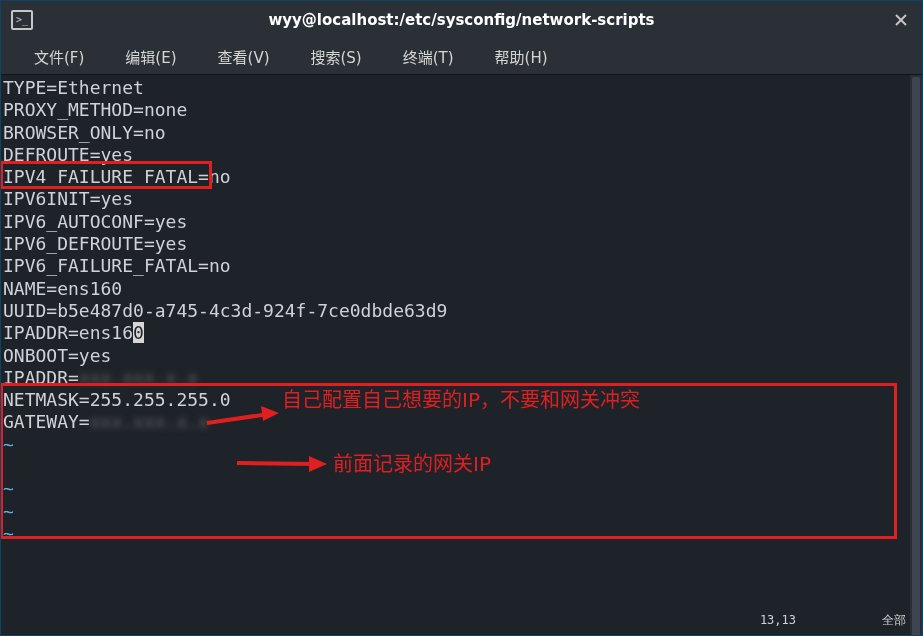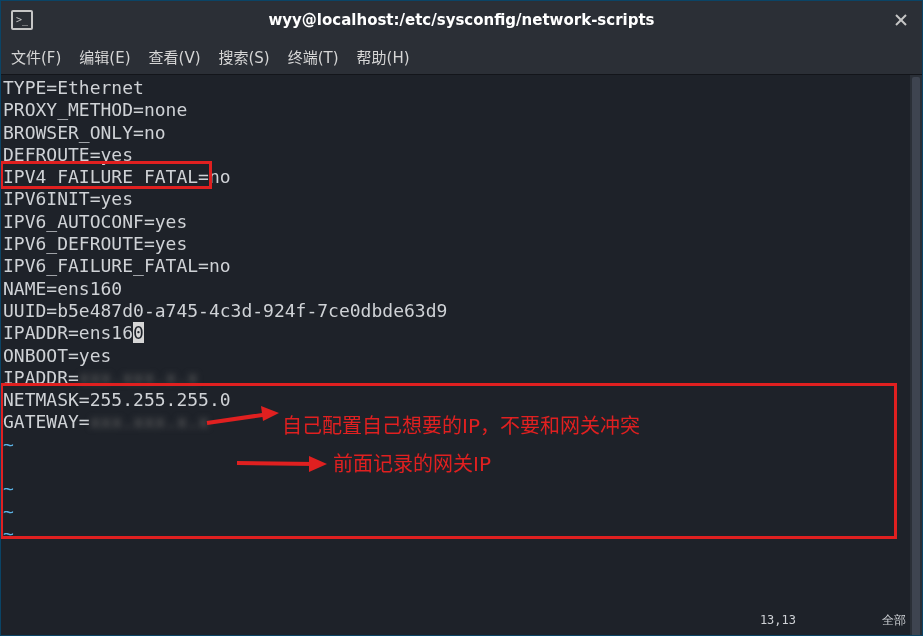--- a/index.html
+++ b/index.html
@@ -62,21 +62,21 @@
     background: #2b2f36;
     display: flex;
     align-items: center;
     padding: 0 10px;
     gap: 18px;
     font-family: "DejaVu Sans", "Noto Sans CJK SC", sans-serif;
     font-size: 15px;
     color: #d6d6d6;
     border-bottom: 1px solid #13151a;
   }
-  .menubar span { cursor: pointer; }
+  .menubar span { cursor: pointer; margin-left: 23px; }
 
   .terminal {
     position: relative;
     padding: 2px 2px;
     font-size: 18px;
     line-height: 22.3px;
     font-family: "DejaVu Sans Mono", "Noto Sans Mono CJK SC", monospace;
     color: #cfd2d6;
     background: #1e2229;
     height: calc(100% - 38px - 36px);
@@ -184,21 +184,21 @@
   <div class="line tilde">~</div>
 
   <div class="box-red" style="left:-1px; top:86px; width:212px; height:28px;"></div>
 
   <div class="box-red" style="left:-1px; top:308px; width:897px; height:156px;"></div>
 
   <svg class="arrow" style="left:202px; top:326px; width:76px; height:30px;" viewBox="0 0 76 30">
     <line x1="4" y1="22" x2="66" y2="13" stroke="#e02020" stroke-width="4"></line>
     <polygon points="76,12 58,5 60,20" fill="#e02020"></polygon>
   </svg>
-  <div class="annot" style="left:281px; top:340px;text-align:center;">自己配置自己想要的IP，不要和网关冲突</div>
+  <div class="annot" style="left:281px; top:314px;text-align:center;">自己配置自己想要的IP，不要和网关冲突</div>
 
   <svg class="arrow" style="left:232px; top:378px; width:94px; height:22px;" viewBox="0 0 94 22">
     <line x1="4" y1="10" x2="82" y2="11" stroke="#e02020" stroke-width="4"></line>
     <polygon points="94,11 76,3 76,19" fill="#e02020"></polygon>
   </svg>
   <div class="annot" style="left:332px; top:378px;">前面记录的网关IP</div>
 
   <div class="statusbar">
     <span class="status-pos">13,13</span>
     <span class="status-mode">全部</span>

